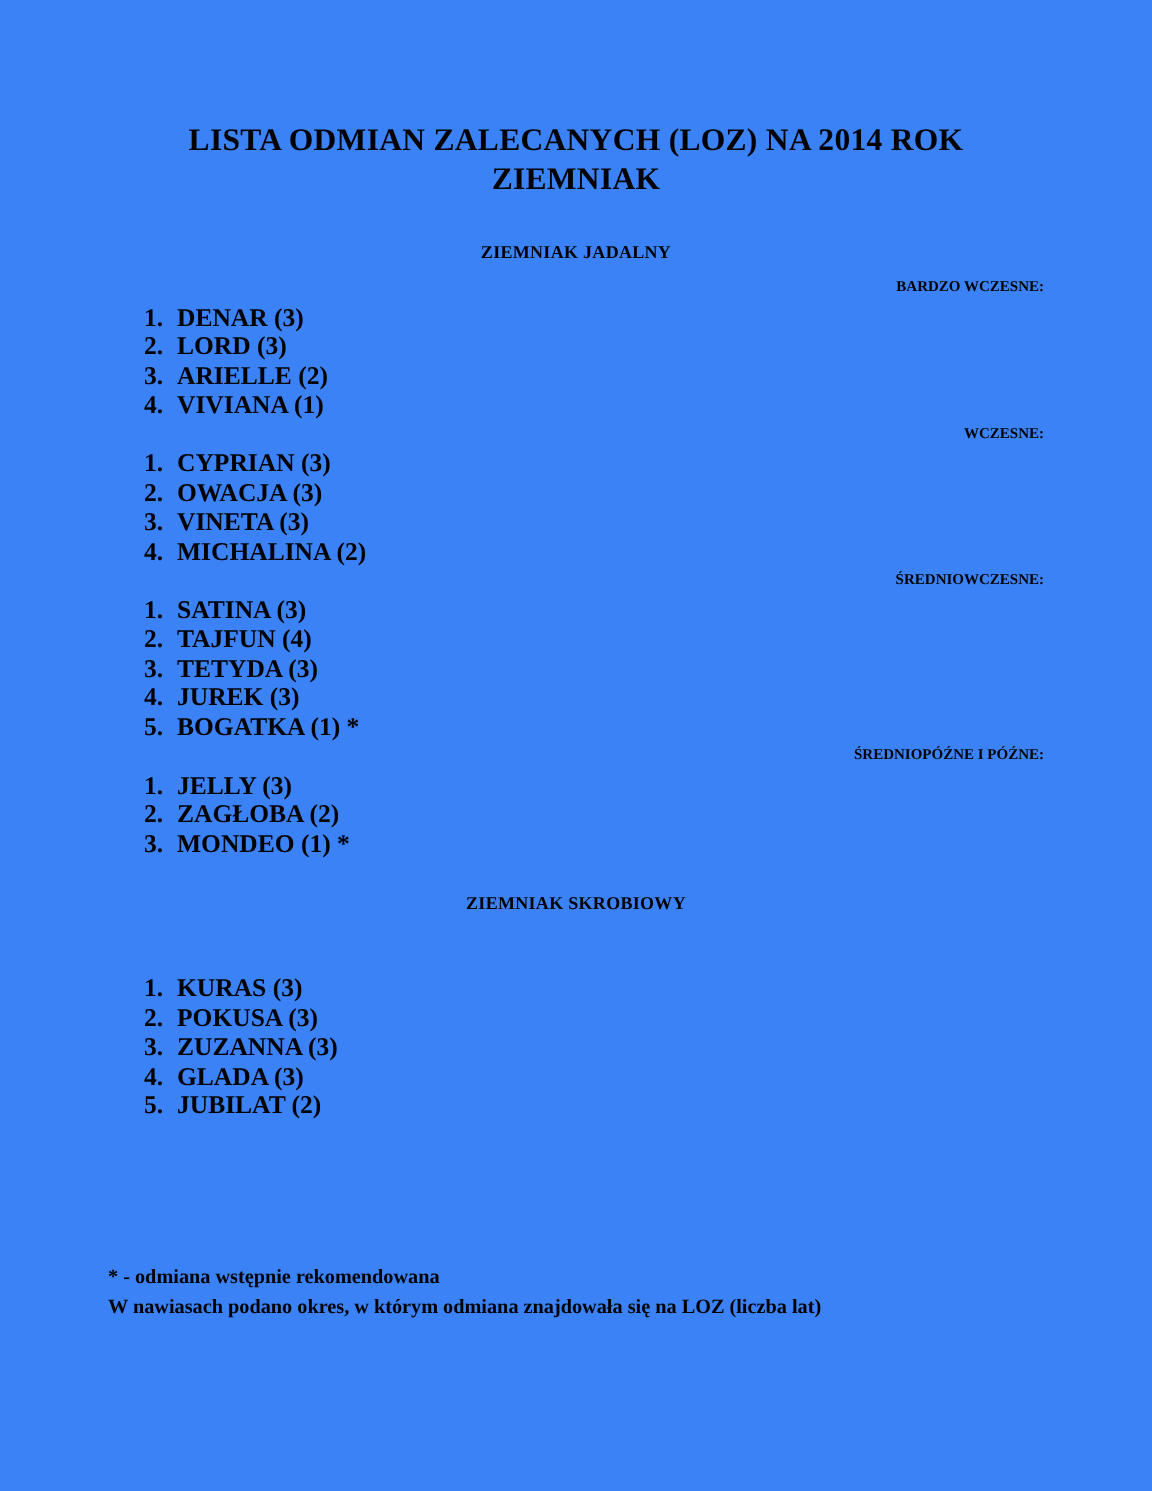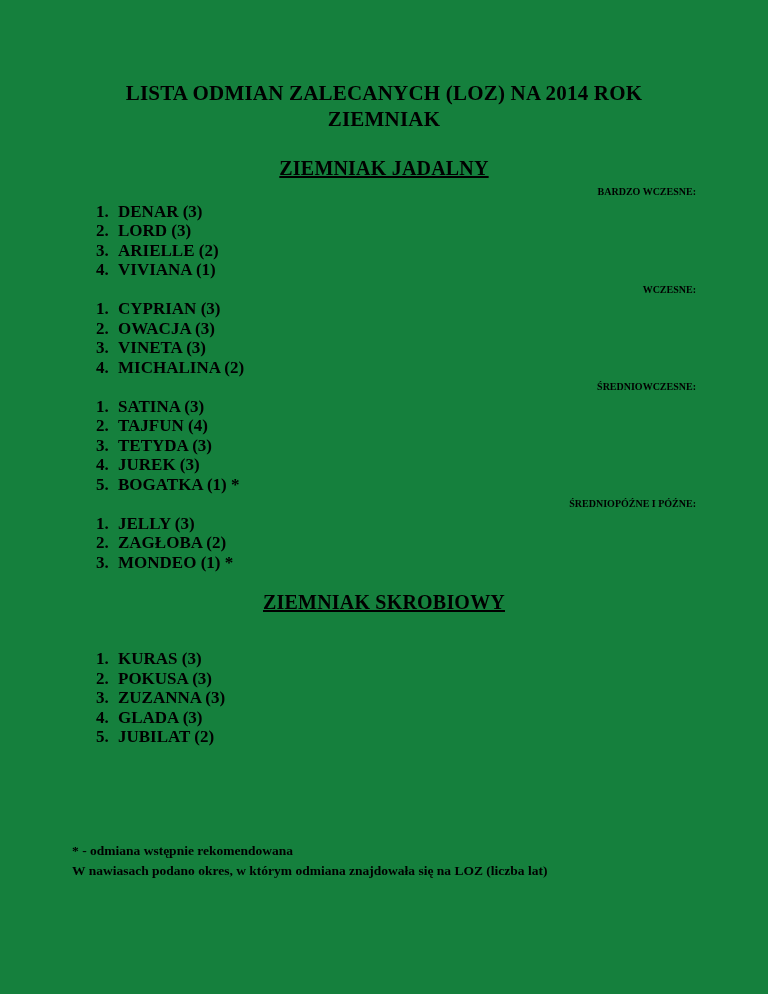--- a/index.html
+++ b/index.html
@@ -3,40 +3,39 @@
 <meta charset="utf-8">
 <style>
   html, body {
     margin: 0;
     padding: 0;
     background: #ffffff;
   }
   .page {
     width: 768px;
     height: 994px;
-    background: #15803d;
+    background: #3b82f6;
     color: #000000;
     font-family: "Liberation Serif", "DejaVu Serif", serif;
     font-weight: bold;
     box-sizing: border-box;
     padding: 80px 72px 0 72px;
     overflow: hidden;
   }
   .doc-title {
     text-align: center;
     font-size: 21px;
     line-height: 26px;
     margin: 0 0 26px 0;
     letter-spacing: 0.2px;
   }
   .section-heading {
     text-align: center;
-    font-size: 20px;
+    font-size: 12px;
     line-height: 21px;
-    text-decoration: underline;
     margin: 0;
     letter-spacing: 0.2px;
   }
   .section-heading.first {
     margin-bottom: 3px;
   }
   .section-heading.second {
     margin-top: 20px;
     margin-bottom: 36px;
   }

